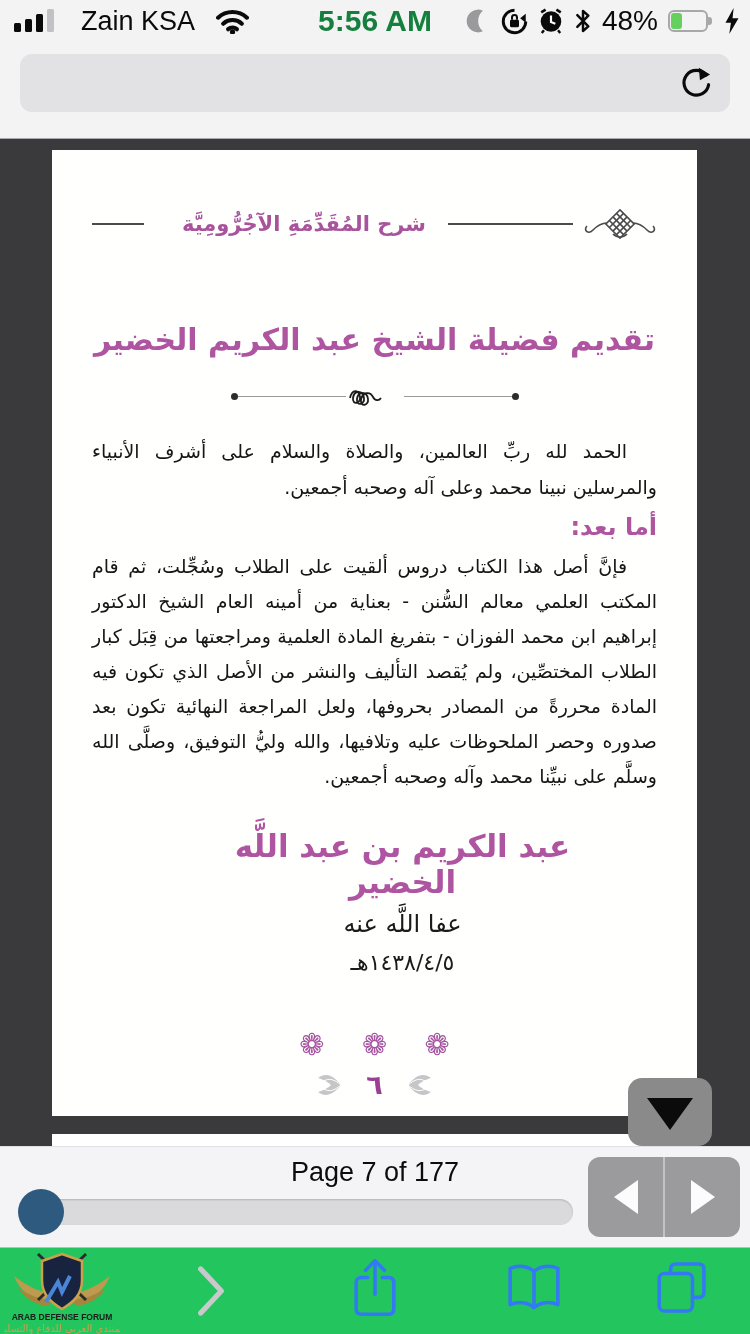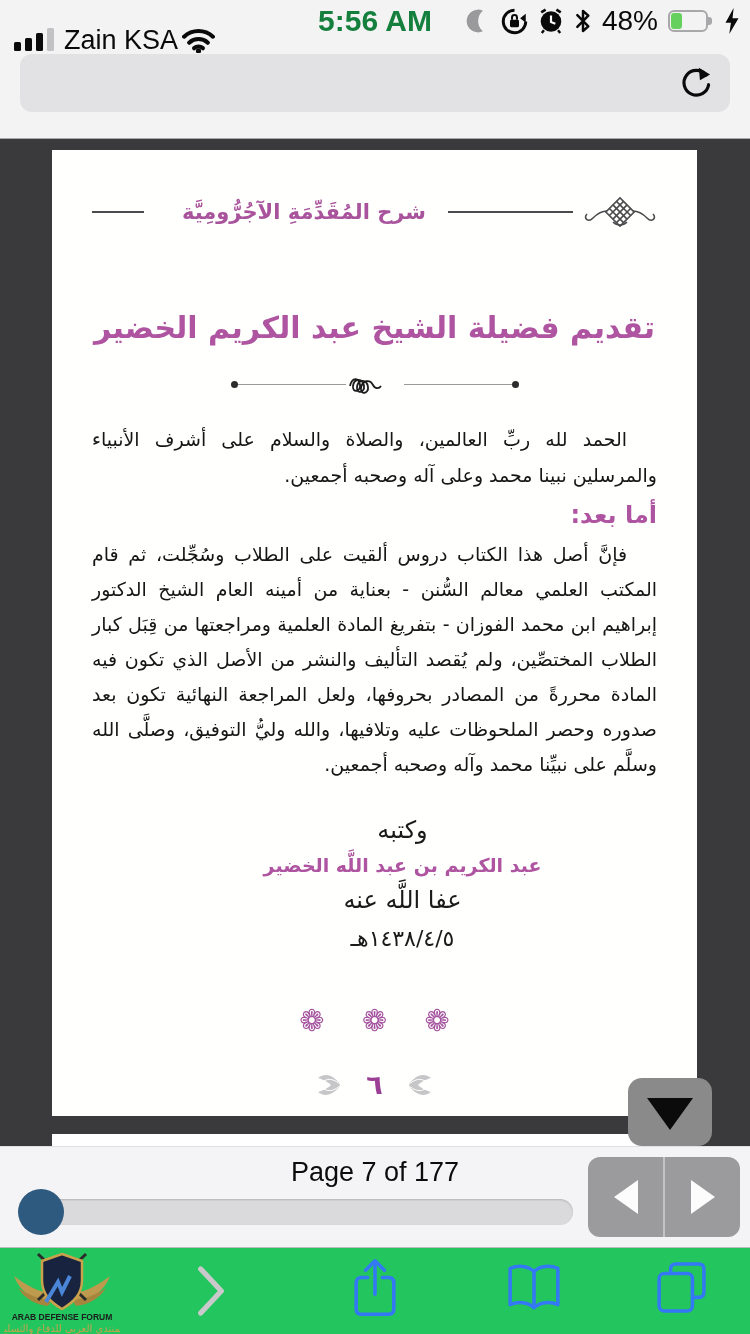--- a/index.html
+++ b/index.html
@@ -4,21 +4,21 @@
 <style>
   * { margin:0; padding:0; box-sizing:border-box; }
   body { font-family:"Liberation Sans", sans-serif; }
   .phone { position:relative; width:750px; height:1334px; background:#3a3a3c; overflow:hidden; }
 
   
   .top-chrome { position:absolute; top:0; left:0; width:750px; height:139px;
     background:#f3f3f4; border-bottom:1px solid #a9a9ab; }
   .status-bar { position:absolute; top:0; left:0; width:750px; height:42px;
     display:flex; align-items:center; }
-  .sb-left { position:absolute; left:14px; top:0; height:42px; display:flex; align-items:center; gap:4px;margin-top:19px; }
+  .sb-left { position:absolute; left:14px; top:0; height:42px; display:flex; align-items:center; gap:21px; }
   .carrier { font-size:27px; color:#0a0a0a; }
   .sb-time { position:absolute; left:0; width:750px; text-align:center; top:4px;
     font-size:30px; font-weight:bold; color:#15803d; }
   .sb-right { position:absolute; right:10px; top:0; height:42px; display:flex; align-items:center; gap:10px; }
   .batt-pct { font-size:28px; color:#0a0a0a; }
   .battery { position:relative; width:46px; height:22px; }
   .batt-body { position:absolute; left:0; top:0; width:40px; height:22px; border:2px solid #a8a8aa; border-radius:6px; }
   .batt-fill { position:absolute; left:3px; top:3px; width:11px; height:16px; border-radius:3px; background:#65d05e; }
   .batt-tip { position:absolute; right:2px; top:7px; width:4px; height:8px; background:#a8a8aa; border-radius:0 3px 3px 0; }
 
@@ -26,38 +26,38 @@
     background:#e2e2e4; border-radius:12px; display:flex; align-items:center; justify-content:center; }
   .url-text { font-size:31px; color:#0c0c0c; }
   .reload { position:absolute; right:16px; top:11px; width:36px; height:36px; cursor:pointer; }
 
   
   .reader { position:absolute; top:140px; left:0; width:750px; height:1006px; background:#3a3a3c; }
   .page { position:absolute; left:52px; top:10px; width:645px; height:966px; background:#fffffe;
     padding:30px 40px 0 40px; direction:rtl; }
   .arabic { font-family:"DejaVu Sans", sans-serif; }
 
-  .run-head { direction:ltr; display:flex; align-items:center; margin-top:12px; }
+  .run-head { direction:ltr; display:flex; align-items:center; margin-top:24px; }
   .rh-line-short { width:52px; height:2px; background:#4b4b4d; }
   .rh-title { color:#a8539c; font-size:21px; font-weight:bold; margin:0 22px 0 38px; white-space:nowrap; }
   .rh-line-long { flex:1; height:2px; background:#4b4b4d; margin-right:10px; }
 
   .page-title { text-align:center; color:#ae54a0; font-size:30px; font-weight:bold; margin-top:78px; }
   .title-div { direction:ltr; display:flex; align-items:center; justify-content:center; margin-top:28px; }
   .dot { width:7px; height:7px; border-radius:50%; background:#2c2c2c; }
   .div-line { width:108px; height:1px; background:#9a9a9a; }
 
   .body-par { font-size:19px; line-height:36px; color:#161616; text-align:justify; margin-top:26px; }
   .indent { text-indent:30px; }
   .ama { color:#ae54a0; font-size:24px; font-weight:bold; margin-top:8px; }
   .body-par2 { margin-top:8px; line-height:35px; }
 
   .signature { width:62%; margin:34px auto 0 auto; transform:translateX(28px); text-align:center; }
   .sig-wrote { font-size:24px; color:#1a1a1a; }
-  .sig-name  { font-size:19px; font-weight:bold; color:#ae54a0; margin-top:10px; }
+  .sig-name  { font-size:31px; font-weight:bold; color:#ae54a0; margin-top:10px; }
   .sig-prayer{ font-size:24px; color:#1a1a1a; margin-top:10px; }
   .sig-date  { font-size:22px; color:#1a1a1a; margin-top:12px; }
 
   .flowers { text-align:center; margin-top:52px; color:#a554a0; font-size:30px; letter-spacing:0; }
   .flowers span { margin:0 14px; }
 
   .page-footer { position:absolute; bottom:16px; left:0; width:100%;
     display:flex; align-items:center; justify-content:center; gap:24px; direction:ltr; }
   .pg-num { color:#9a3f94; font-size:27px; font-weight:bold; font-family:"DejaVu Sans", sans-serif; }
 
@@ -188,21 +188,20 @@
         </svg>
         <div class="div-line"></div>
           <div class="dot"></div>
       </div>
 
       <p class="body-par indent arabic">الحمد لله ربِّ العالمين، والصلاة والسلام على أشرف الأنبياء والمرسلين نبينا محمد وعلى آله وصحبه أجمعين.</p>
       <p class="ama arabic">أما بعد:</p>
       <p class="body-par body-par2 indent arabic">فإنَّ أصل هذا الكتاب دروس ألقيت على الطلاب وسُجِّلت، ثم قام المكتب العلمي معالم السُّنن - بعناية من أمينه العام الشيخ الدكتور إبراهيم ابن محمد الفوزان - بتفريغ المادة العلمية ومراجعتها من قِبَل كبار الطلاب المختصِّين، ولم يُقصد التأليف والنشر من الأصل الذي تكون فيه المادة محررةً من المصادر بحروفها، ولعل المراجعة النهائية تكون بعد صدوره وحصر الملحوظات عليه وتلافيها، والله وليُّ التوفيق، وصلَّى الله وسلَّم على نبيِّنا محمد وآله وصحبه أجمعين.</p>
 
       <div class="signature">
-        <div class="sig-wrote arabic">وكتبه</div>
         <div class="sig-name arabic">عبد الكريم بن عبد اللَّه الخضير</div>
         <div class="sig-prayer arabic">عفا اللَّه عنه</div>
         <div class="sig-date arabic">١٤٣٨/٤/٥هـ</div>
       </div>
 
       <div class="flowers">
         <span>❁</span>
         <span>❁</span>
         <span>❁</span>
       </div>

